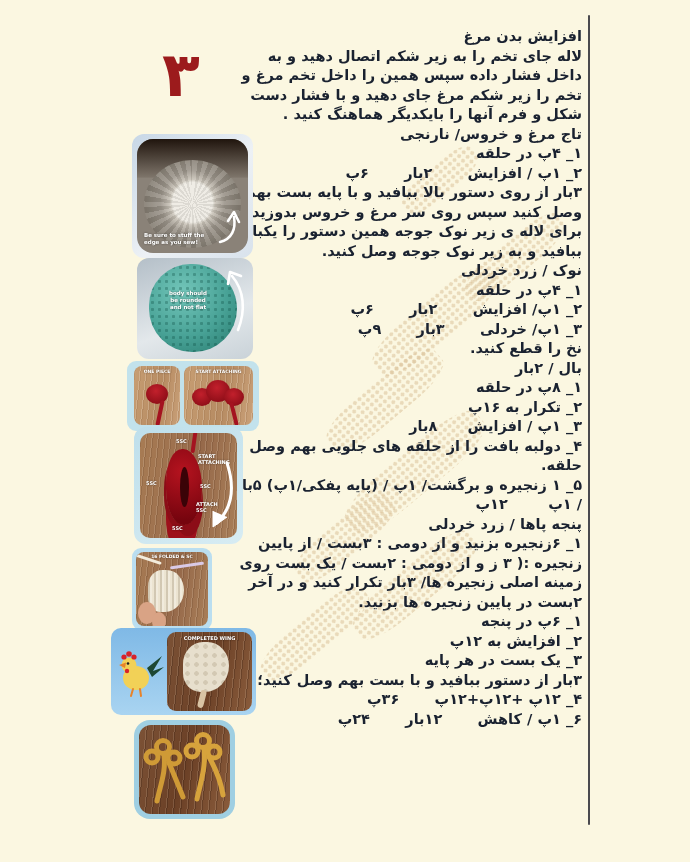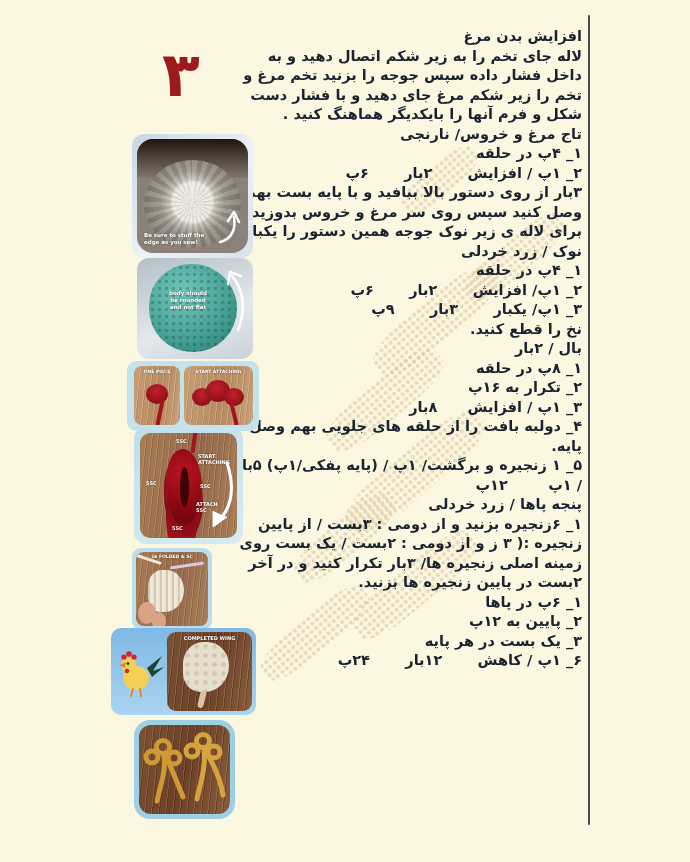--- a/index.html
+++ b/index.html
@@ -142,50 +142,53 @@
   <div class="wm" style="left:250px;top:615px;width:130px;height:36px;"></div>
 
   <div class="margin-rule"></div>
 
   <div class="page-number">۳</div>
 
   <div class="text-col">
 
   <div class="line">افزایش بدن مرغ</div>
       <div class="line">لاله جای تخم را به زیر شکم اتصال دهید و به</div>
-      <div class="line">داخل فشار داده سپس جوجه را بزنید تخم مرغ و</div>
+      <div class="line">داخل فشار داده سپس همین را داخل تخم مرغ و</div>
       <div class="line">تخم را زیر شکم مرغ جای دهید و با فشار دست</div>
       <div class="line">شکل و فرم آنها را بایکدیگر هماهنگ کنید .</div>
       <div class="line">تاج مرغ و خروس/ نارنجی</div>
       <div class="line">۱_ ۴پ در حلقه</div>
       <div class="line">۲_ ۱پ / افزایش       ۲بار       ۶پ</div>
       <div class="line">۳بار از روی دستور بالا ببافید و با پایه بست بهم</div>
       <div class="line">وصل کنید سپس روی سر مرغ و خروس بدوزید.</div>
       <div class="line">برای لاله ی زیر نوک جوجه همین دستور را یکبار</div>
+      <div class="line">ببافید و به زیر نوک جوجه وصل کنید.</div>
       <div class="line">نوک / زرد خردلی</div>
       <div class="line">۱_ ۴پ در حلقه</div>
       <div class="line">۲_ ۱پ/ افزایش       ۲بار       ۶پ</div>
-      <div class="line">۳_ ۱پ/ یکبار       ۳بار       ۹پ</div>
+      <div class="line">۳_ ۱پ/ خردلی       ۳بار       ۹پ</div>
       <div class="line">نخ را قطع کنید.</div>
       <div class="line">بال / ۲بار</div>
       <div class="line">۱_ ۸پ در حلقه</div>
       <div class="line">۲_ تکرار به ۱۶پ</div>
       <div class="line">۳_ ۱پ / افزایش      ۸بار</div>
       <div class="line">۴_ دولبه بافت را از حلقه های جلویی بهم وصل</div>
-      <div class="line">پایه.</div>
+      <div class="line">حلقه.</div>
       <div class="line">۵_ ۱ زنجیره و برگشت/ ۱پ / (پایه پفکی/۱پ) ۵بار</div>
       <div class="line">/ ۱پ        ۱۲پ</div>
       <div class="line">پنجه پاها / زرد خردلی</div>
       <div class="line">۱_ ۶زنجیره بزنید و از دومی : ۳بست / از پایین</div>
       <div class="line">زنجیره :( ۳ ز و از دومی : ۲بست / یک بست روی</div>
       <div class="line">زمینه اصلی زنجیره ها/ ۳بار تکرار کنید و در آخر</div>
       <div class="line">۲بست در پایین زنجیره ها بزنید.</div>
-      <div class="line">۱_ ۶پ در پاها</div>
-      <div class="line">۲_ پایین به ۱۲پ</div>
+      <div class="line">۱_ ۶پ در پنجه</div>
+      <div class="line">۲_ افزایش به ۱۲پ</div>
       <div class="line">۳_ یک بست در هر پایه</div>
+      <div class="line">۳بار از دستور ببافید و با بست بهم وصل کنید؛</div>
+      <div class="line">۴_ ۱۲پ +۱۲پ+۱۲پ       ۳۶پ</div>
       <div class="line">۶_ ۱پ / کاهش       ۱۲بار       ۲۴پ</div>
     </div>
 
   <div class="card card-stuffing">
     <div class="photo">
       <div class="stuff-top"></div>
       <div class="stuff-ring"></div>
       <div class="cap" style="left:7px;bottom:7px;width:62px;font-size:5.5px;">Be sure to stuff the edge as you sew!</div>
       <svg class="arrow-svg" style="right:6px;bottom:8px;" width="26" height="36" viewBox="0 0 26 36">
         <path d="M4 33 C16 30 20 20 18 8" fill="none" stroke="#fff" stroke-width="2.6" stroke-linecap="round"></path>

